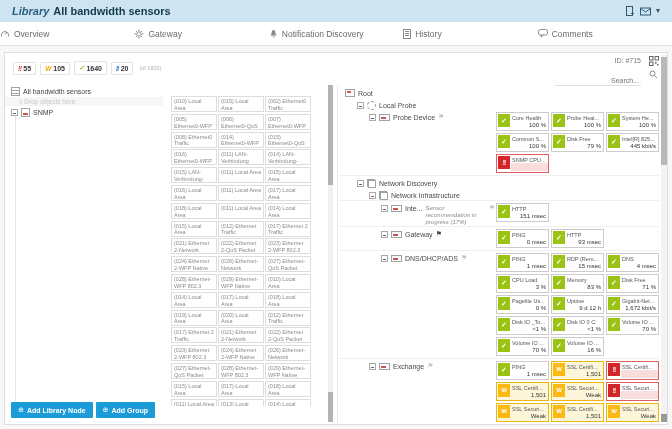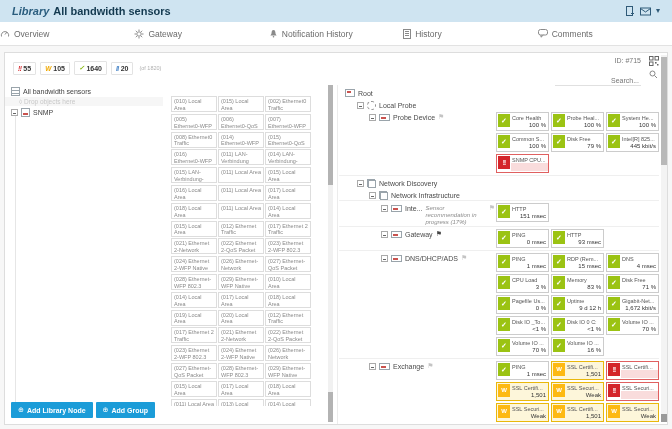--- a/index.html
+++ b/index.html
@@ -147,21 +147,21 @@
         <circle cx="5" cy="5" r="2.2" fill="none" stroke="#8a8a8a"></circle>
         <path d="M5 0.5 V2 M5 8 V9.5 M0.5 5 H2 M8 5 H9.5 M1.8 1.8 L2.9 2.9 M7.1 7.1 L8.2 8.2 M8.2 1.8 L7.1 2.9 M2.9 7.1 L1.8 8.2" stroke="#8a8a8a"></path>
       </svg>
       <span>Gateway</span>
     </div>
     <div class="tab">
       <svg width="9" height="10" viewBox="0 0 9 10">
         <path d="M4.5 1 C3 1 2.7 2.3 2.6 3.6 C2.5 5 2.1 5.8 1.4 6.5 L7.6 6.5 C6.9 5.8 6.5 5 6.4 3.6 C6.3 2.3 6 1 4.5 1 Z" fill="#8a8a8a"></path>
         <rect x="3.7" y="7" width="1.6" height="1.4" rx="0.7" fill="#8a8a8a"></rect>
       </svg>
-      <span>Notification History</span>
+      <span>Notification Discovery</span>
     </div>
     <div class="tab">
       <svg width="8" height="10" viewBox="0 0 8 10">
         <rect x="0.5" y="0.5" width="7" height="9" fill="none" stroke="#8a8a8a"></rect>
         <path d="M2 2.5 H6 M2 4.5 H6 M2 6.5 H6" stroke="#8a8a8a"></path>
       </svg>
       <span>History</span>
     </div>
     <div class="tab">
       <svg width="10" height="9" viewBox="0 0 10 9">

